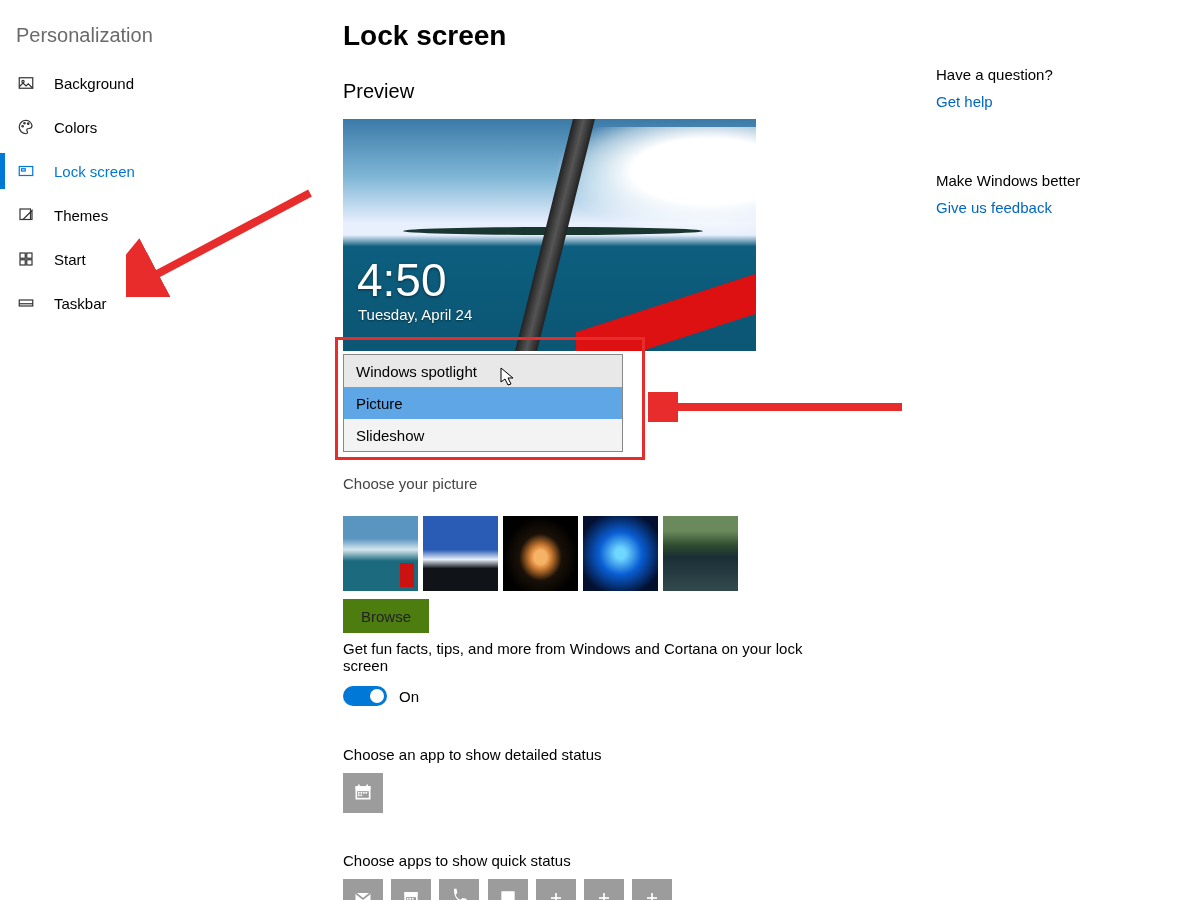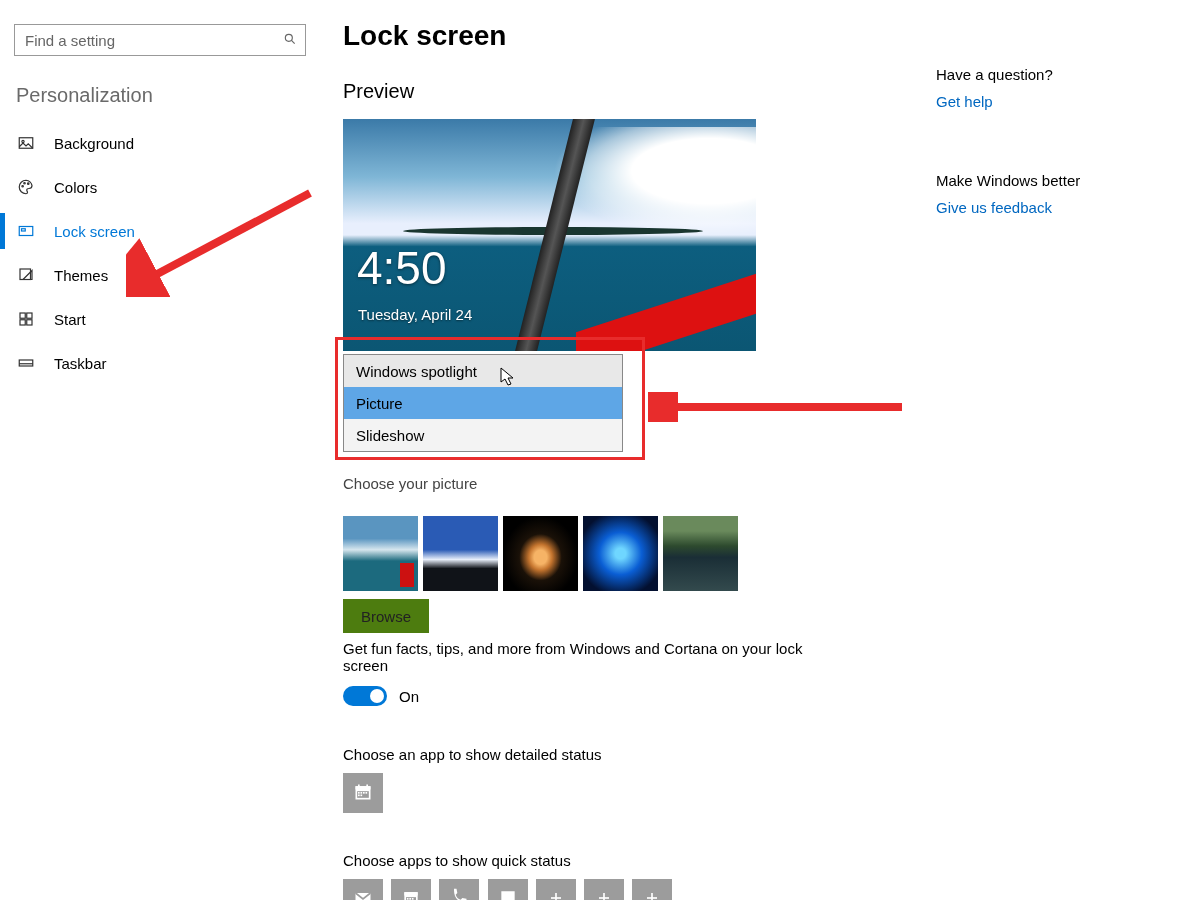--- a/index.html
+++ b/index.html
@@ -18,21 +18,21 @@
   .nav-item .ico { width: 20px; display: flex; justify-content: center; }
   .main { position: absolute; left: 343px; top: 20px; width: 560px; }
   .h1 { font-size: 28px; font-weight: 600; margin-bottom: 28px; }
   .h3 { font-size: 20px; font-weight: 400; margin-bottom: 16px; }
   .preview-img { width: 413px; height: 232px; position: relative; background: linear-gradient(to bottom, #4a88b6 0%, #9ec7dc 30%, #dde9ef 42%, #126a8f 60%, #0a4a63 100%); overflow: hidden; margin-bottom: 14px; }
   .preview-img .sky { position:absolute; inset:0; background: linear-gradient(to bottom, #3b7aa8 0%, #7fb6d6 25%, #e8effd 45%, #e8effd 50%, #0d5e7f 55%, #0b5673 100%); }
   .preview-img .cloud { position:absolute; left:210px; top:8px; width:260px; height:110px; background: radial-gradient(ellipse at 60% 40%, #fff 0%, #fff 35%, rgba(255,255,255,0.5) 55%, transparent 70%); }
   .preview-img .island { position:absolute; left:60px; top:108px; width:300px; height:8px; background:#1a3630; border-radius:50%; }
   .preview-img .strut { position:absolute; right:190px; top:0; width:22px; height:232px; background: linear-gradient(to right, #222 0%, #555 50%, #222 100%); transform: skewX(-14deg); }
   .preview-img .wing { position:absolute; right:0; bottom:8px; width:180px; height:40px; background:#d11; transform: skewY(-18deg); }
-  .preview-time { position:absolute; left:14px; bottom:60px; color:#fff; font-size:46px; font-weight:300; line-height:1; text-shadow:0 1px 3px rgba(0,0,0,0.5);}
+  .preview-time { position:absolute; left:14px; bottom:48px; color:#fff; font-size:46px; font-weight:300; line-height:1; text-shadow:0 1px 3px rgba(0,0,0,0.5);}
   .preview-date { position:absolute; left:15px; bottom:28px; color:#fff; font-size:15px; font-weight:400; text-shadow:0 1px 2px rgba(0,0,0,0.5);}
   .dropdown-box { position:absolute; left:335px; top:337px; width:310px; border:3px solid #e82c2c; padding:14px 5px 5px 5px; z-index:5; }
   .dd { border:1px solid #888; background:#f3f3f3; width:280px; }
   .dd-item { height:32px; display:flex; align-items:center; padding-left:12px; font-size:15px; position:relative; }
   .dd-item.hover { background:#e8e8e8; }
   .dd-item.sel { background:#5ea6e6; }
   .choose-pic { position:absolute; top:455px; left:0; }
   .choose-pic-label { font-size:15px; margin-bottom:24px; color:#444; }
   .thumbs { display:flex; gap:5px; }
   .thumb { width:75px; height:75px; background:#888; }
@@ -55,29 +55,20 @@
   .right-h { font-size: 15px; margin-bottom: 10px; }
   .link { color: #0067c0; font-size: 15px; }
   .right-pane .block2 { margin-top: 62px; }
   .arrow { position:absolute; z-index:20; }
   .cursor-ptr { position:absolute; left:500px; top:367px; z-index:30; }
 </style>
 </head>
 <body>
 
 <div class="sidebar">
-  <div class="search-box">
-    <input type="text" placeholder="Find a setting" style="">
-    <span>
-      <svg width="14" height="14" viewBox="0 0 24 24" fill="none" stroke="#666" stroke-width="2">
-          <circle cx="10" cy="10" r="6"></circle>
-          <line x1="20" y1="20" x2="14.5" y2="14.5"></line>
-        </svg>
-    </span>
-  </div>
   <div class="section-title">Personalization</div>
 
   <div class="nav-item">
     <span class="ico">
         <svg width="18" height="18" viewBox="0 0 24 24" fill="none" stroke="#333" stroke-width="1.6">
           <rect x="3" y="5" width="18" height="14"></rect>
           <circle cx="8" cy="10" r="1.5"></circle>
           <path d="M3 17l5-5 4 4 3-3 6 6"></path>
         </svg>
       </span>

